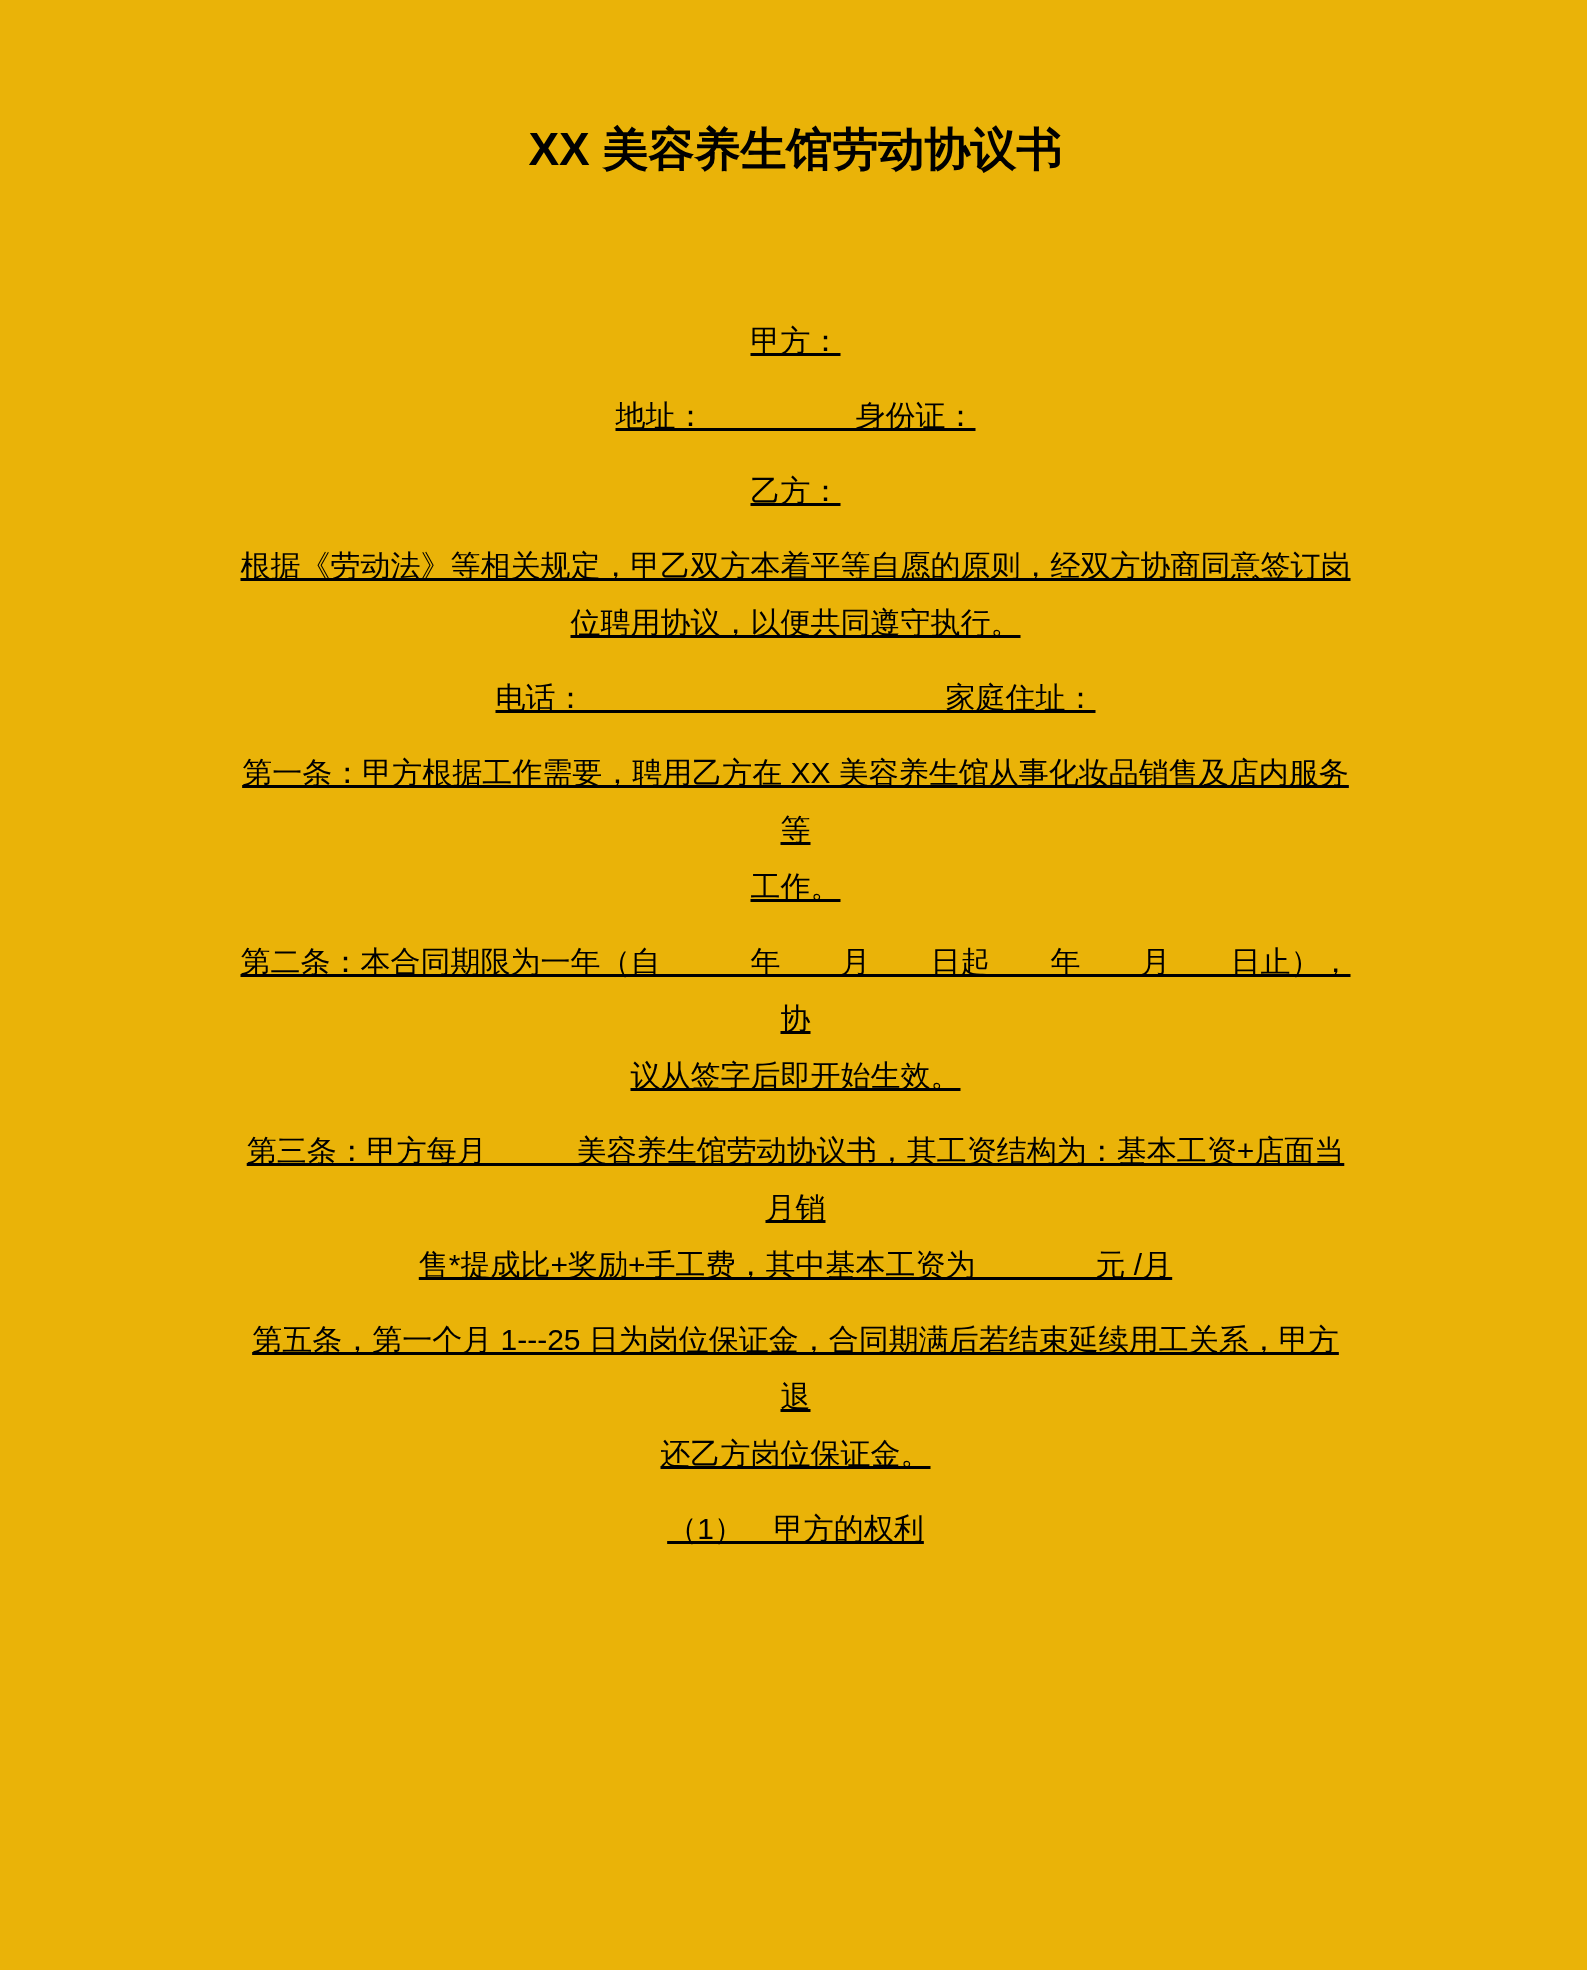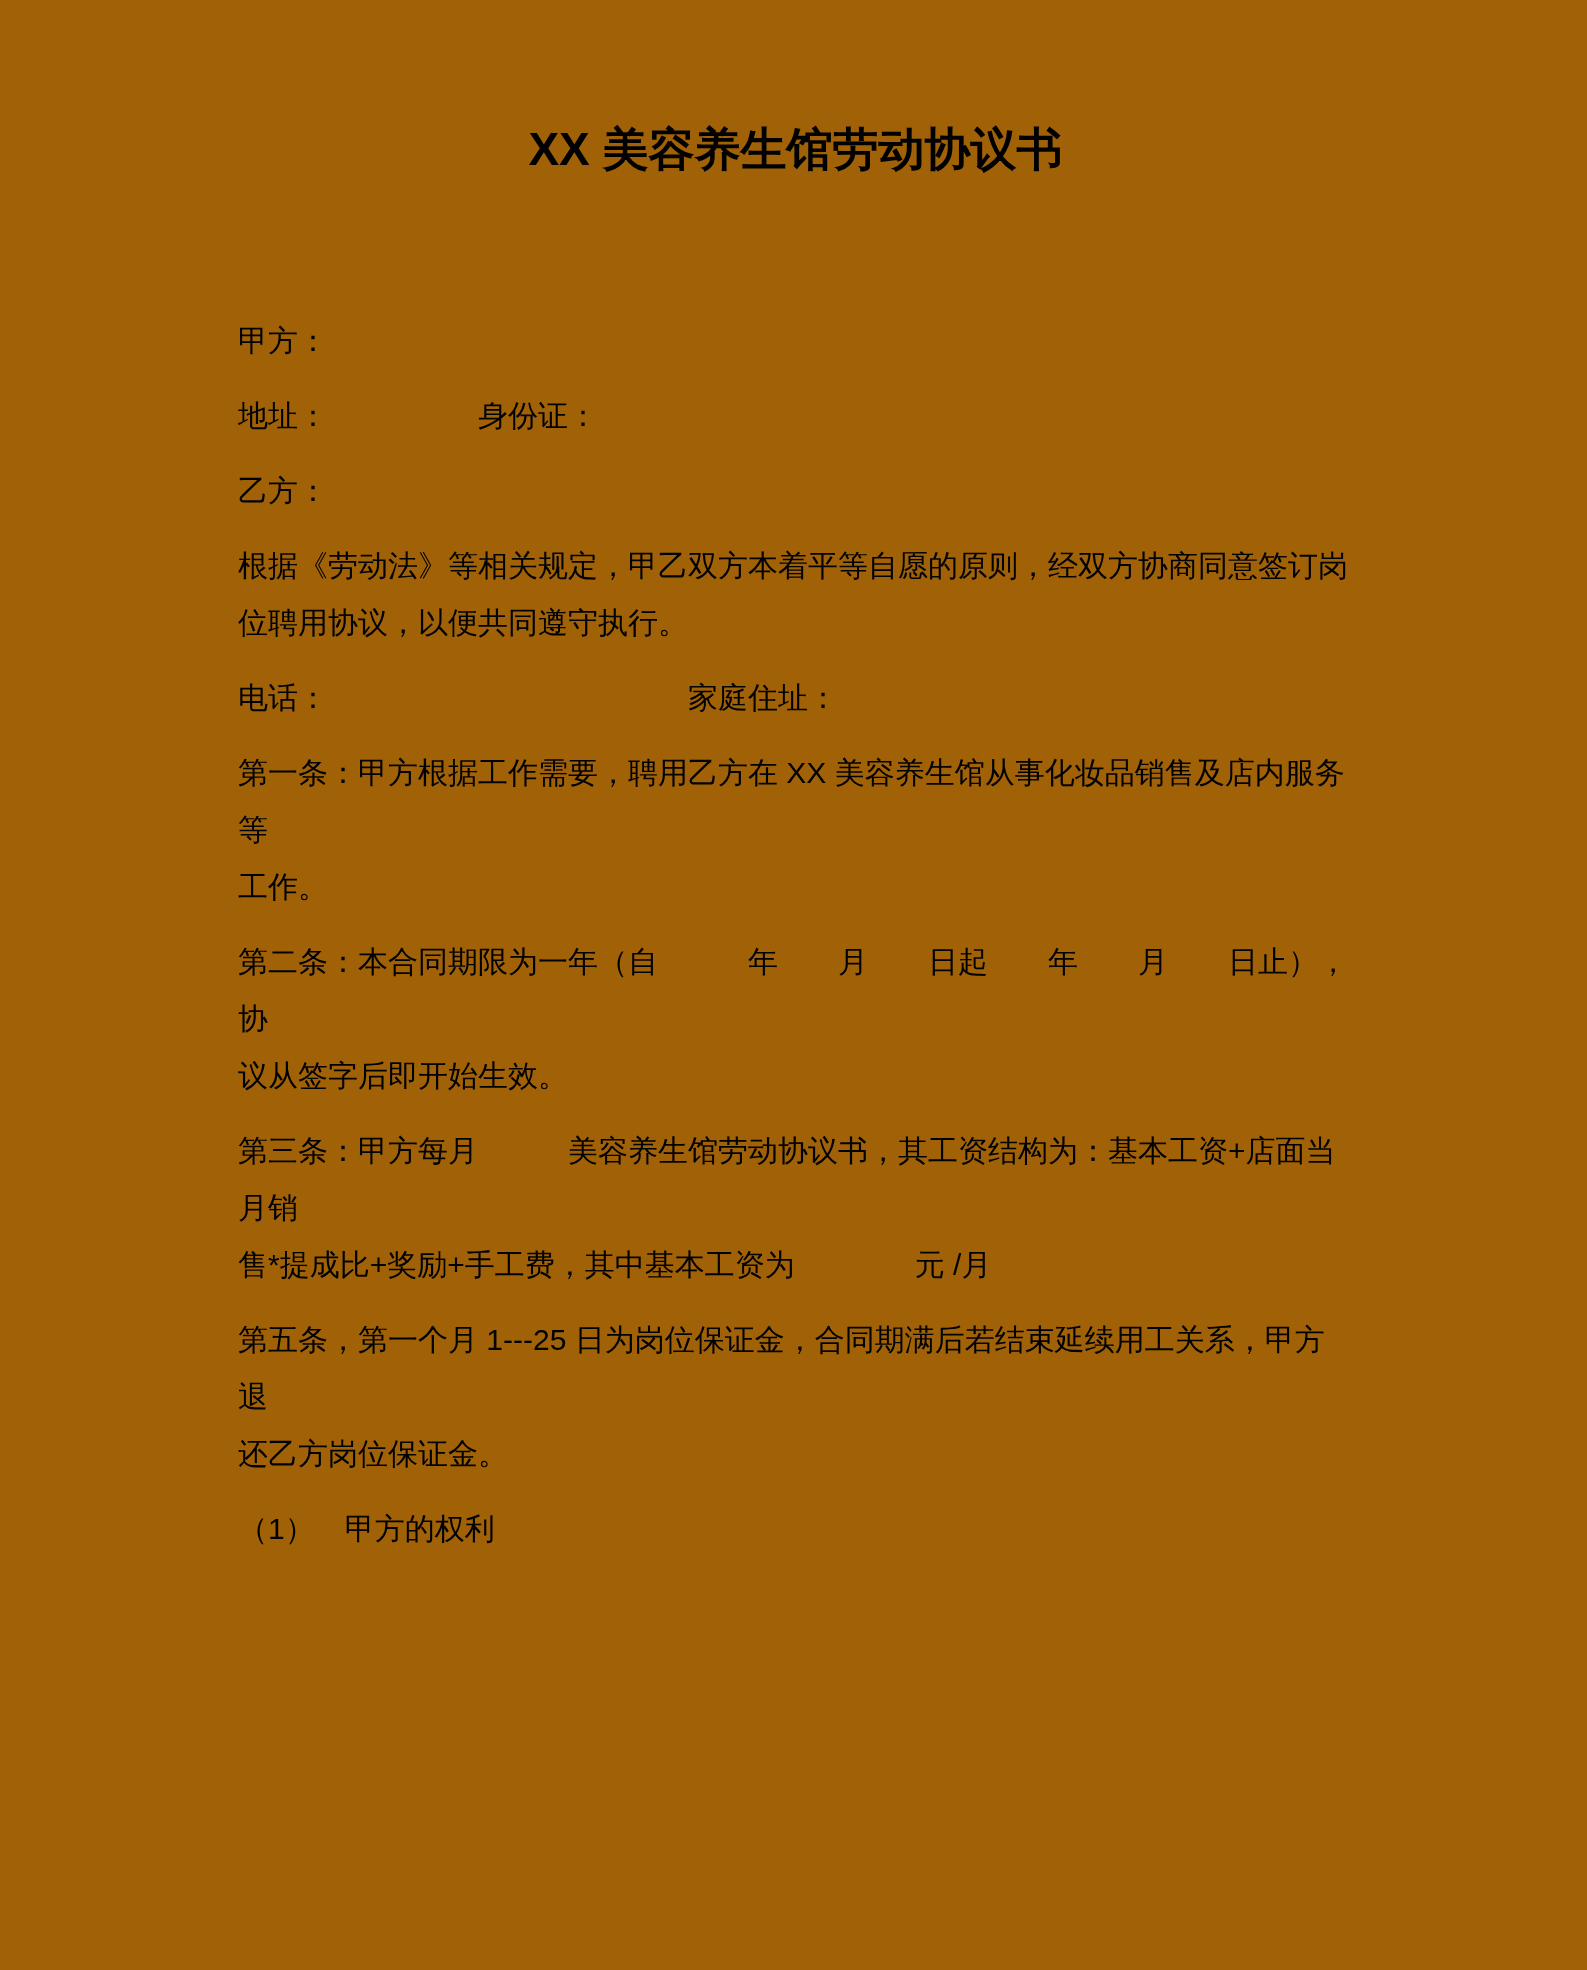--- a/index.html
+++ b/index.html
@@ -12,38 +12,39 @@
     height: 1970px;
     overflow: hidden;
     font-family: "Liberation Sans", "DejaVu Sans", sans-serif;
     color: #000000;
   }
   .page {
     box-sizing: border-box;
     width: 1587px;
     height: 1970px;
     padding: 118px 234px 0 238px;
-    background: #a16207;
+    background: #eab308;
   }
   .doc-title {
     margin: 0 0 132px 0;
     font-size: 46px;
     line-height: 62px;
     font-weight: bold;
     text-align: center;
     white-space: pre-line;
   }
   .para {
     margin: 0 0 18px 0;
     font-size: 30px;
     line-height: 57px;
     font-weight: normal;
-    text-align: left;
+    text-align: center;
     white-space: pre-line;
     word-break: break-all;
+    text-decoration: underline;
   }
 </style>
 </head>
 <body>
 
 <div class="page">
 
   <h1 class="doc-title">XX 美容养生馆劳动协议书</h1>
 
   <p class="para">甲方：</p>

